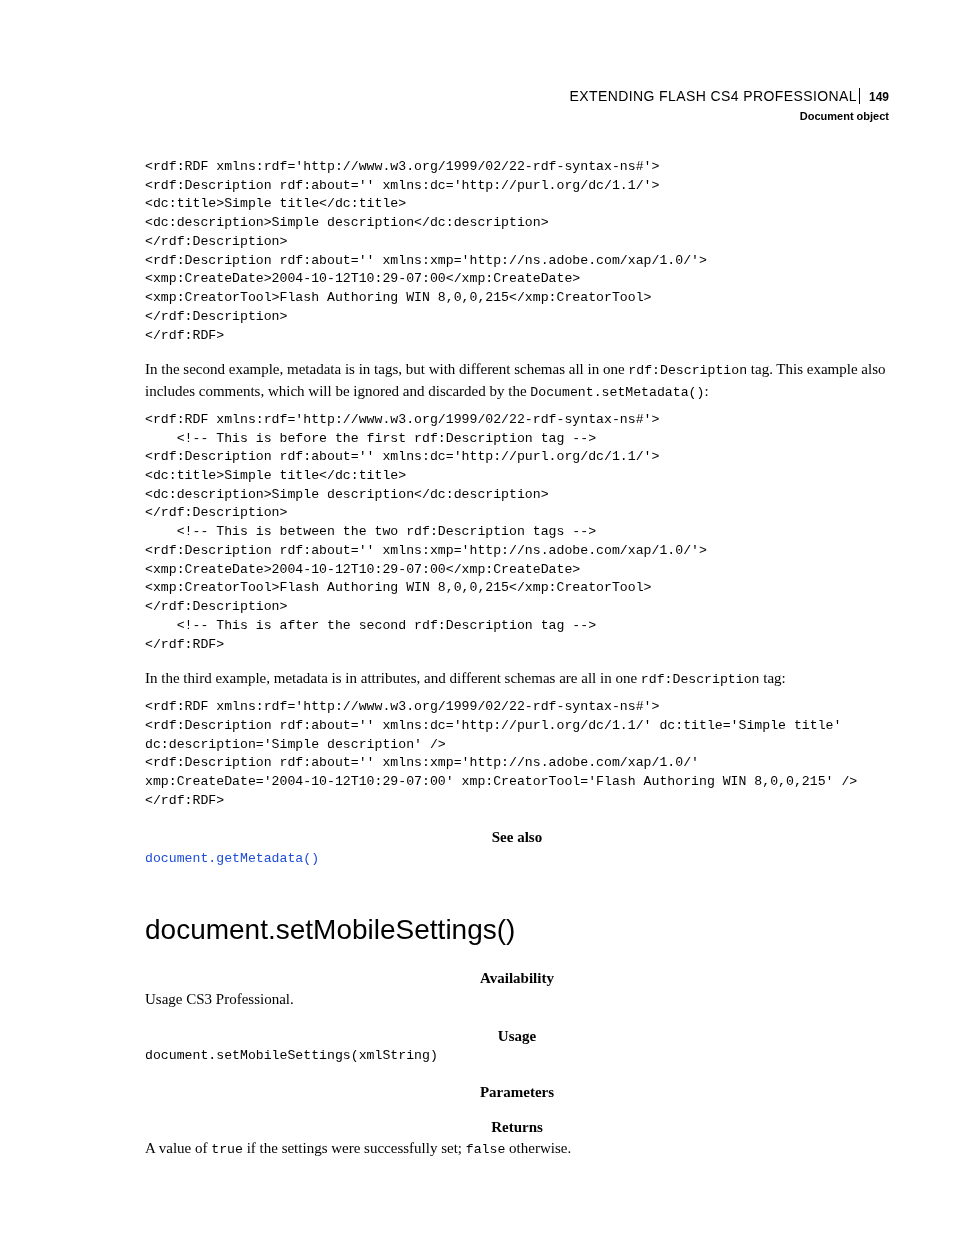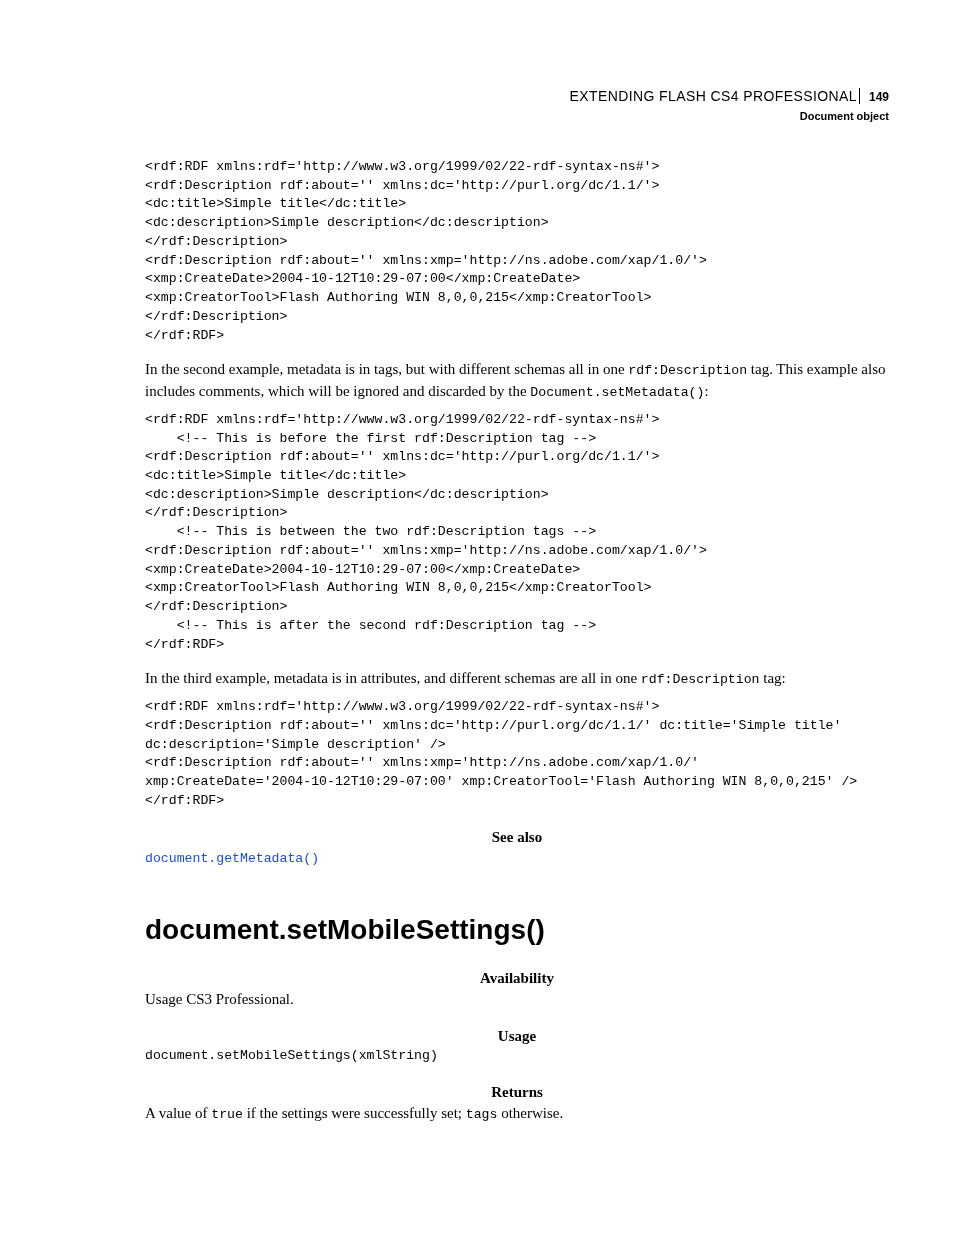--- a/index.html
+++ b/index.html
@@ -63,21 +63,21 @@
     margin: 18px 0 2px 0;
     text-align: center;
   }
   .link {
     font-family: "Courier New", Courier, monospace;
     font-size: 13.2px;
     color: #1d4ed8;
   }
   h1.method {
     font-family: "Myriad Pro", Arial, sans-serif;
-    font-weight: 700;
+    font-weight: 400;
     font-size: 28px;
     margin: 48px 0 24px 0;
   }
   .param-name {
     font-family: "Courier New", Courier, monospace;
     font-weight: 700;
     font-size: 13px;
   }
 </style>
 </head>
@@ -134,19 +134,20 @@
 <div><a class="link">document.getMetadata()</a></div>
 
 <h1 class="method">document.setMobileSettings()</h1>
 
 <div class="sec-label">Availability</div>
 <p class="body" style="margin-top:2px;">Usage CS3 Professional.</p>
 
 <div class="sec-label">Usage</div>
 <div class="code" style="margin:2px 0 10px 0;">document.setMobileSettings(xmlString)</div>
 
+<div class="sec-label">Parameters</div>
 
 <div class="sec-label">Returns</div>
 <p class="body" style="margin-top:2px;">
-  <span>A value of </span><span class="inline-code">true</span><span> if the settings were successfully set; </span><span class="inline-code">tags</span><span> otherwise.</span>
+  <span>A value of </span><span class="inline-code">true</span><span> if the settings were successfully set; </span><span class="inline-code">false</span><span> otherwise.</span>
 </p>
 
 </div>
 
 </body></html>

